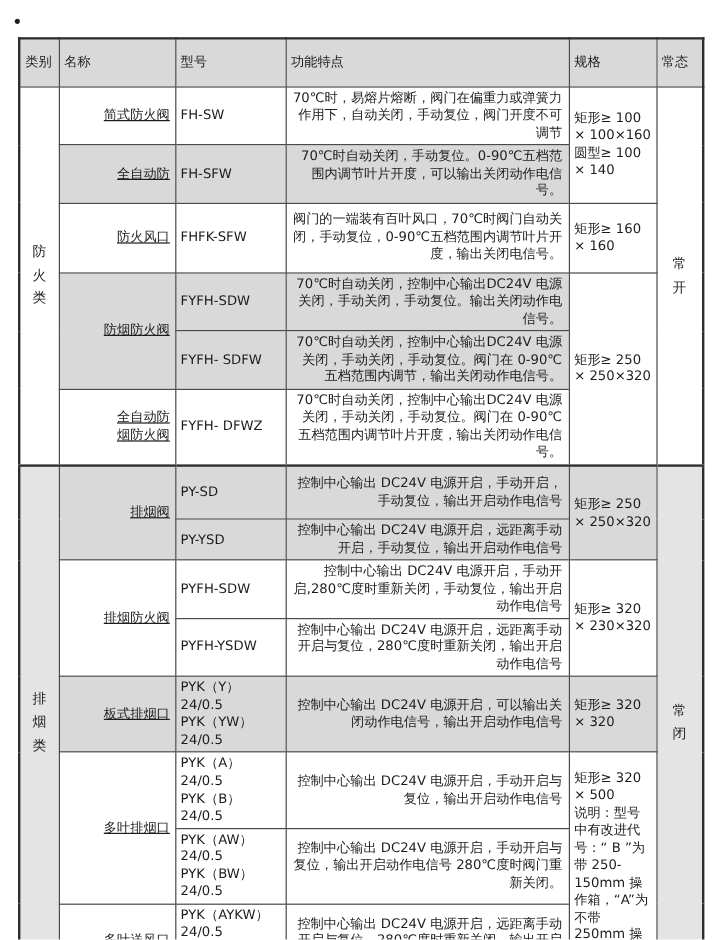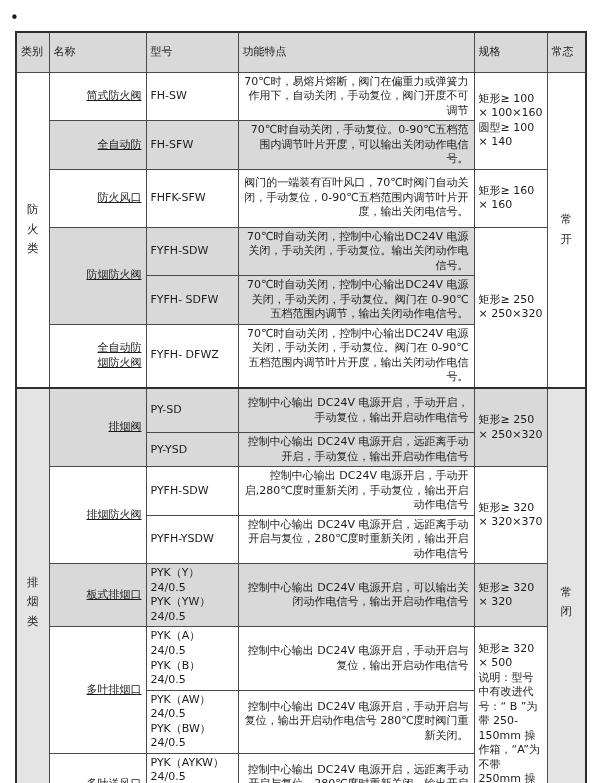--- a/index.html
+++ b/index.html
@@ -130,21 +130,21 @@
         </td>
   </tr>
   <tr style="height:32px">
     <td class="model shade">PY-YSD</td>
     <td class="feat shade">控制中心输出 DC24V 电源开启，远距离手动开启，手动复位，输出开启动作电信号</td>
   </tr>
   <tr style="height:45px">
     <td class="namecell" rowspan="2">排烟防火阀</td>
     <td class="model">PYFH-SDW</td>
     <td class="feat">控制中心输出 DC24V 电源开启，手动开启,280℃度时重新关闭，手动复位，输出开启动作电信号</td>
-    <td class="spec" rowspan="2">矩形≥ 320 × 320×370</td>
+    <td class="spec" rowspan="2">矩形≥ 320 × 230×320</td>
   </tr>
   <tr style="height:42px">
     <td class="model">PYFH-YSDW</td>
     <td class="feat">控制中心输出 DC24V 电源开启，远距离手动开启与复位，280℃度时重新关闭，输出开启动作电信号</td>
   </tr>
   <tr style="height:42px">
     <td class="namecell shade">板式排烟口</td>
     <td class="model shade">PYK（Y）24/0.5
 PYK（YW）24/0.5</td>
     <td class="feat shade">控制中心输出 DC24V 电源开启，可以输出关闭动作电信号，输出开启动作电信号</td>

